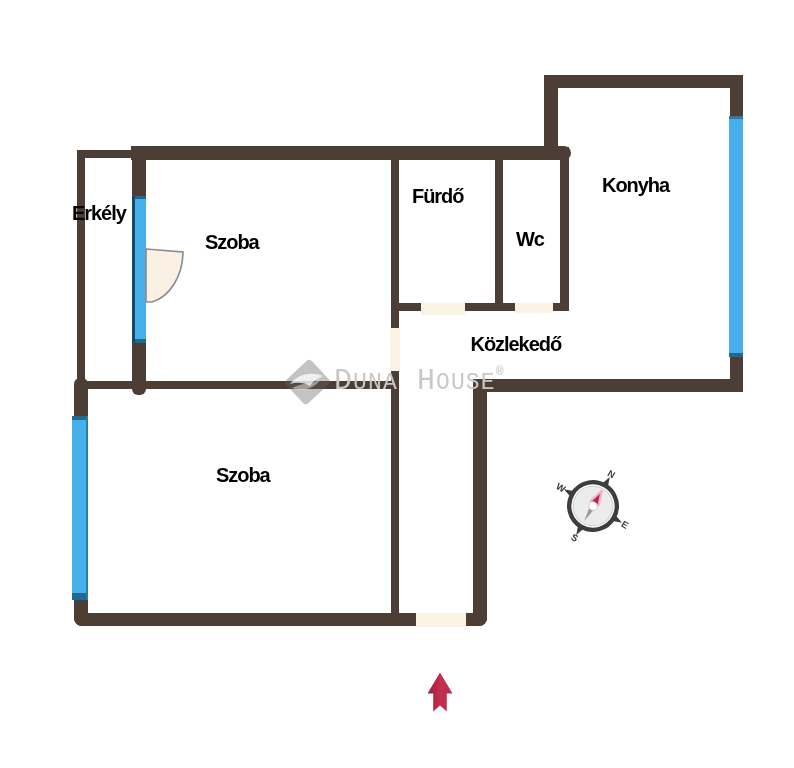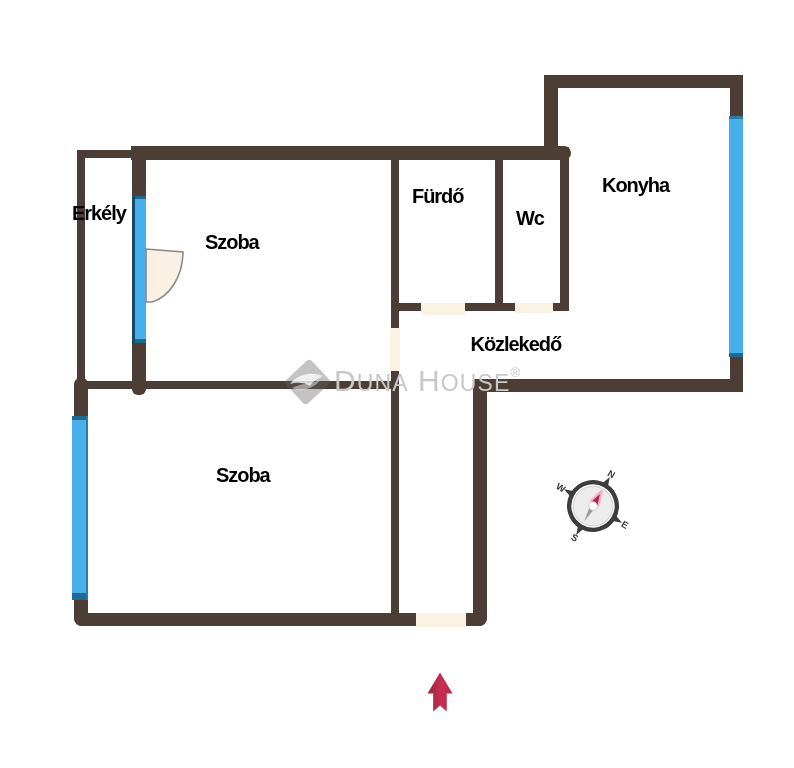--- a/index.html
+++ b/index.html
@@ -68,21 +68,21 @@
   </div>
 
   <div>
 
     <div class="wall" style="left:560px;top:147px;width:9px;height:164px;"></div>
 
     <div class="gap" style="left:514.5px;top:303px;width:38.5px;height:9.5px;"></div>
 
     <div class="wall" style="left:553px;top:303px;width:16px;height:8px;"></div>
 
-    <div class="lbl" style="left:516px;top:207px;">Wc</div>
+    <div class="lbl" style="left:516px;top:228px;">Wc</div>
   </div>
 
   <div>
 
     <div class="wall" style="left:473px;top:379px;width:270px;height:13px;"></div>
 
     <div class="gap" style="left:389.5px;top:328px;width:10.5px;height:43px;"></div>
 
     <div class="wall" style="left:391px;top:371px;width:8px;height:255px;"></div>
 
@@ -109,21 +109,21 @@
   </div>
 
   <div style="position:absolute;left:283px;top:355px;width:240px;height:55px;">
 
     <svg style="position:absolute;left:-4px;top:0;" width="55" height="55" viewBox="0 0 55 55">
       <rect x="12.5" y="9.5" width="32" height="35" rx="4" transform="rotate(47 28.5 27)" fill="rgba(98,98,98,0.38)"></rect>
       <path d="M11 29 C18 20 31 16 44 21 C38 24 34 26 31 31 C25 27 17 27 11 29 Z" fill="rgba(255,255,255,0.75)"></path>
       <path d="M13 33 C22 28 33 29 41 25 C36 33 24 37 13 33 Z" fill="rgba(255,255,255,0.45)"></path>
     </svg>
 
-    <div style="position:absolute;left:51px;top:9px;font-family:Liberation Sans, sans-serif;color:#c8c8c8;font-size:30px;letter-spacing:1.1px;white-space:nowrap;">D<span style="font-size:23px;">UNA</span> H<span style="font-size:23px;">OUSE</span><span style="font-size:13px;vertical-align:14px;">®</span></div>
+    <div style="position:absolute;left:51px;top:9px;font-family:Liberation Mono, monospace;color:#c8c8c8;font-size:30px;letter-spacing:1.1px;white-space:nowrap;">D<span style="font-size:23px;">UNA</span> H<span style="font-size:23px;">OUSE</span><span style="font-size:13px;vertical-align:14px;">®</span></div>
   </div>
 
   <svg style="position:absolute;left:551px;top:464px;" width="84" height="84" viewBox="0 0 84 84">
     <g transform="rotate(30 42 42)">
 
       <path d="M42 8.5 L47.5 24 L36.5 24 Z" fill="#3d3d3d"></path>
       <path d="M42 75.5 L47.5 60 L36.5 60 Z" fill="#3d3d3d"></path>
       <path d="M8.5 42 L24 36.5 L24 47.5 Z" fill="#3d3d3d"></path>
       <path d="M75.5 42 L60 36.5 L60 47.5 Z" fill="#3d3d3d"></path>
 

